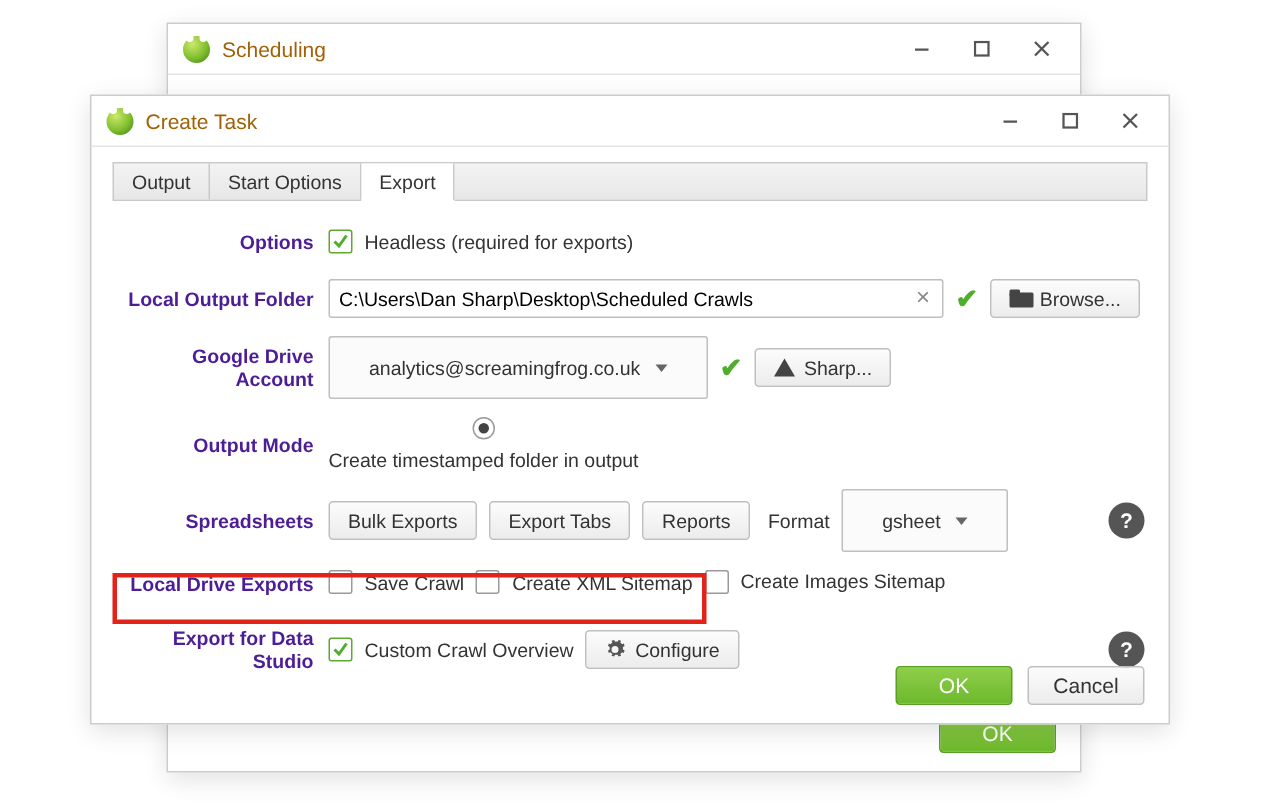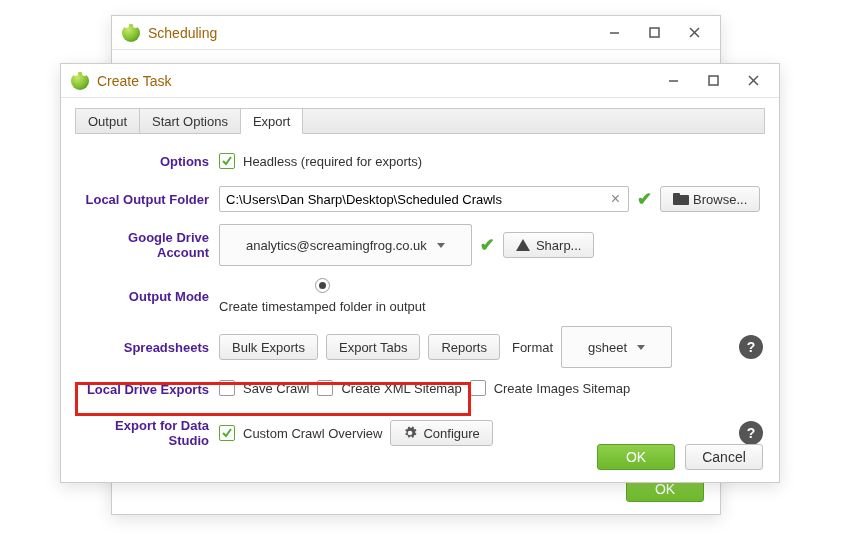--- a/index.html
+++ b/index.html
@@ -248,21 +248,21 @@
         <div class="lbl" style="padding-top:2px">Local Drive Exports</div>
         <div class="controls" style="flex-direction:row; align-items:flex-start; gap:8px">
           <span style="display:flex;align-items:center;gap:8px">
             <span class="chk"></span>
             <span>Save Crawl</span>
           </span>
           <span style="display:flex;align-items:flex-end;gap:8px">
             <span class="chk"></span>
             <span>Create XML Sitemap</span>
           </span>
-          <span style="display:flex;align-items:center;gap:8px">
+          <span style="display:flex;align-items:flex-start;gap:8px">
             <span class="chk"></span>
             <span>Create Images Sitemap</span>
           </span>
         </div>
       </div>
 
       <div class="row">
         <div class="lbl">Export for Data Studio</div>
         <div class="controls" style="width:100%">
           <span class="chk checked">

